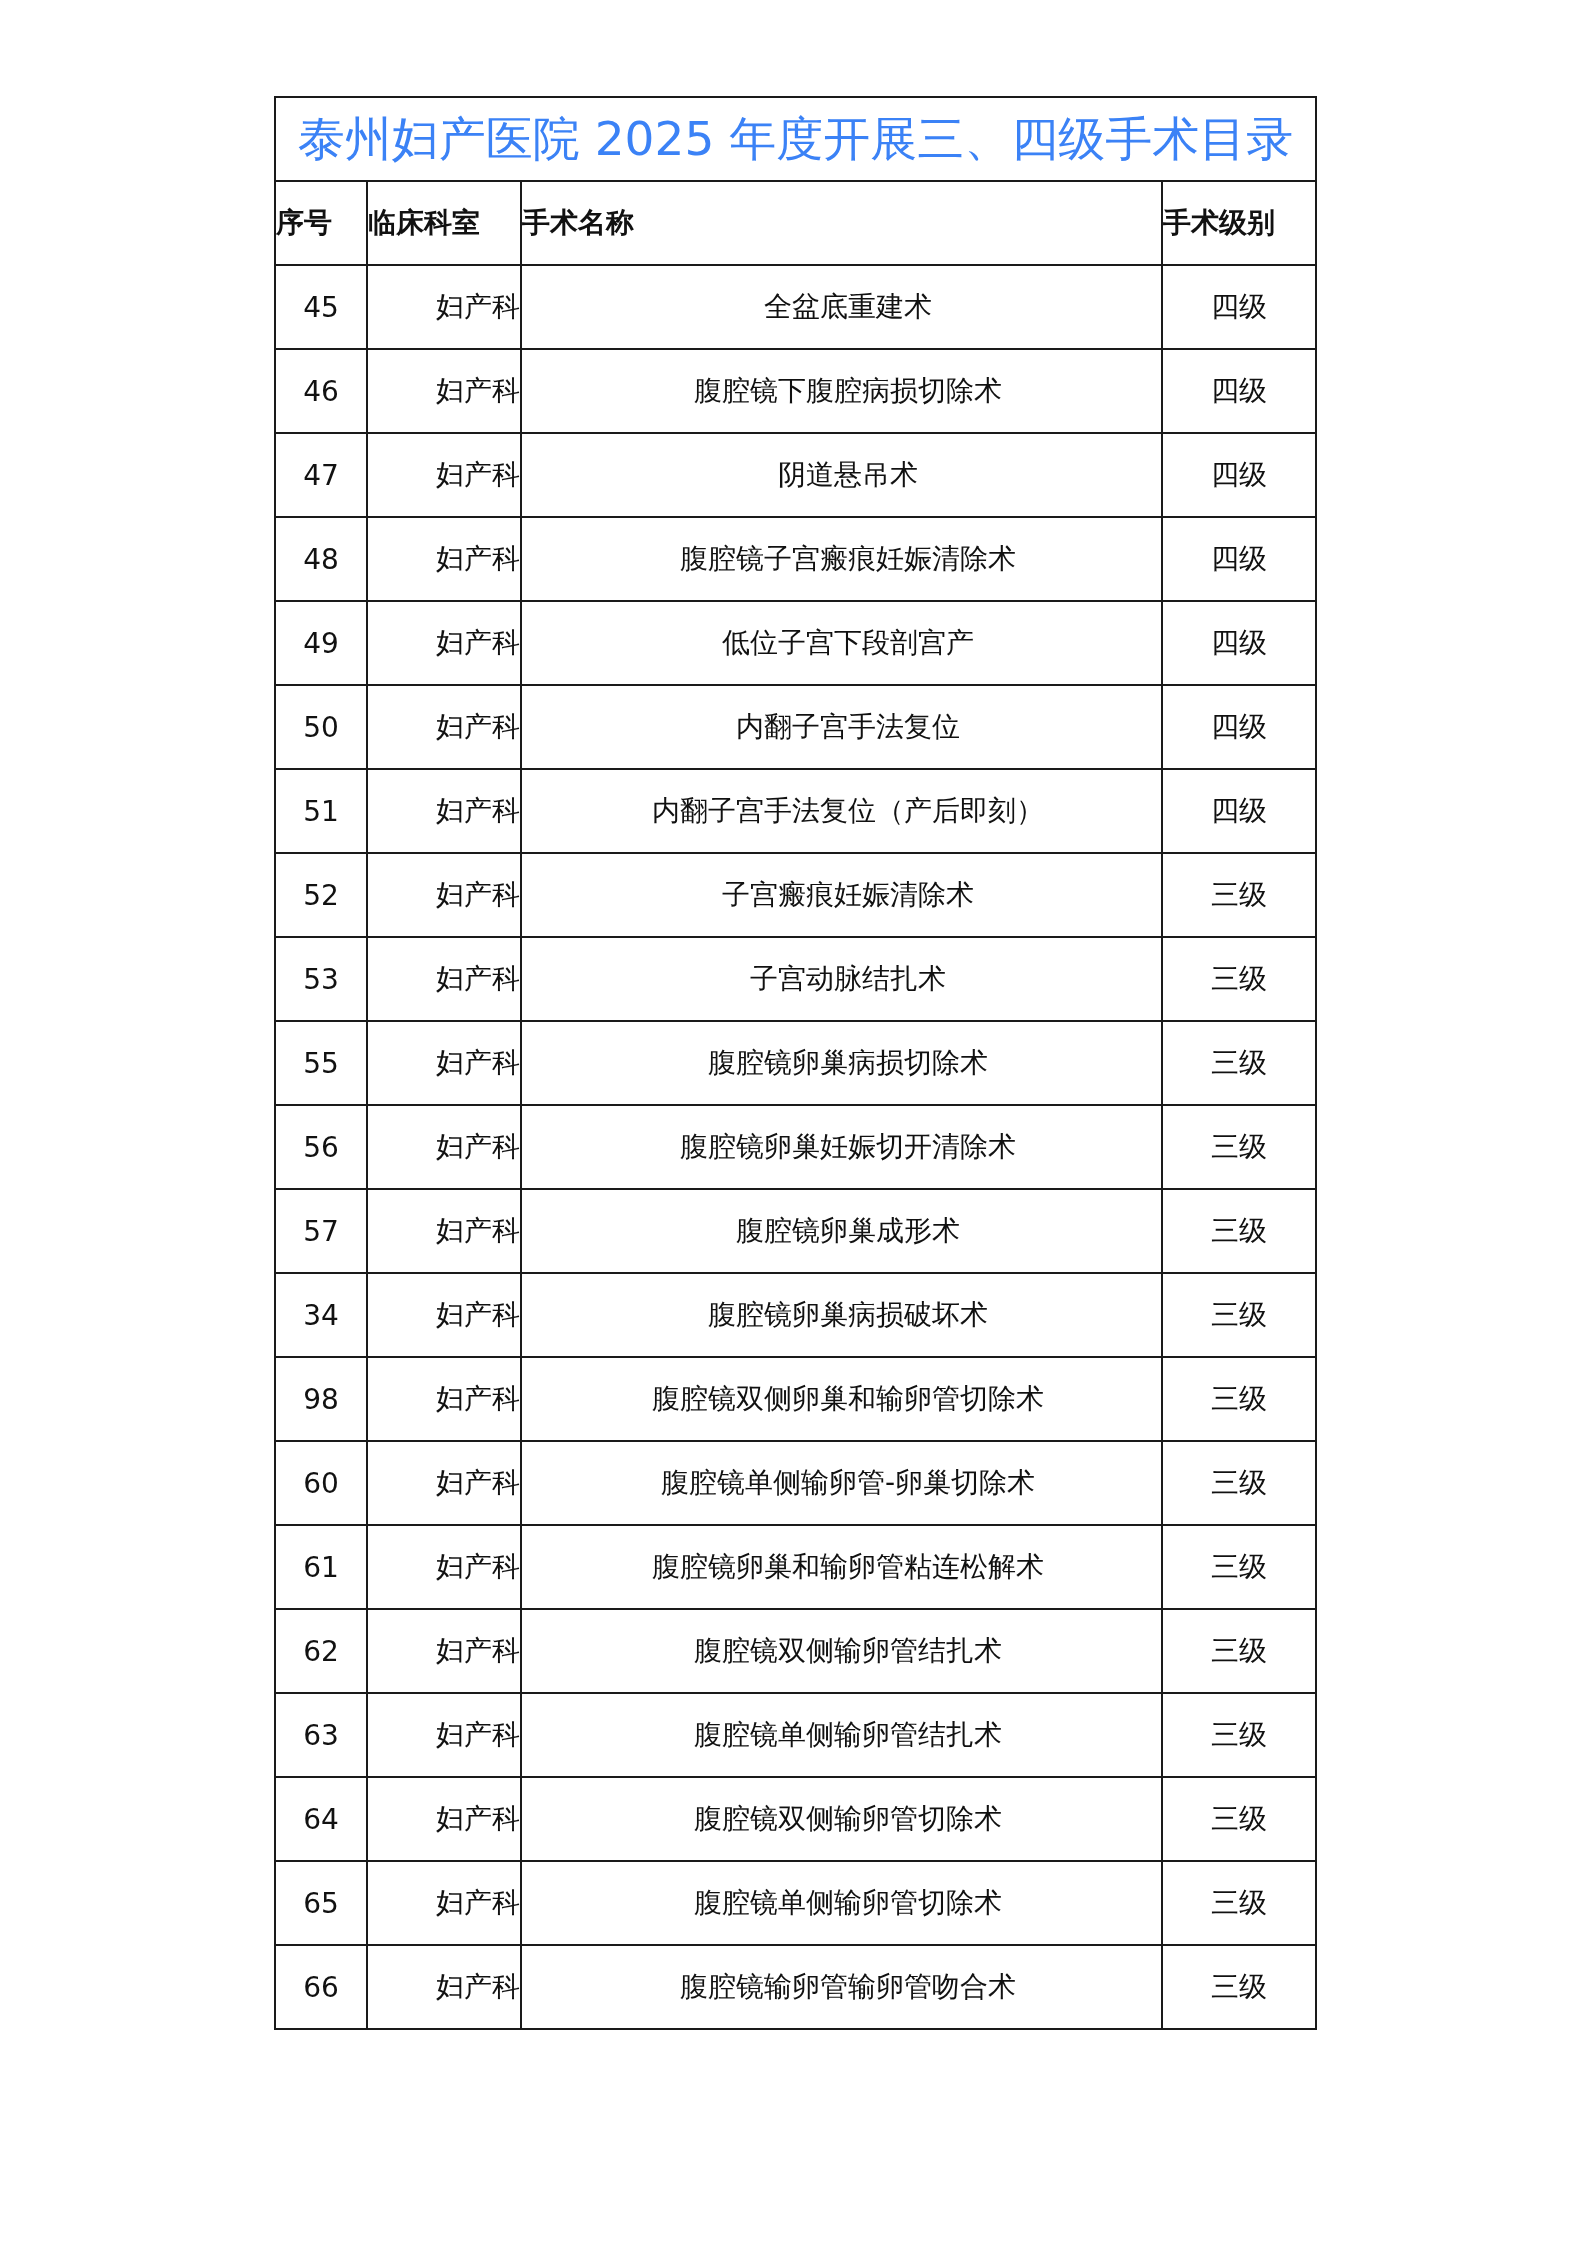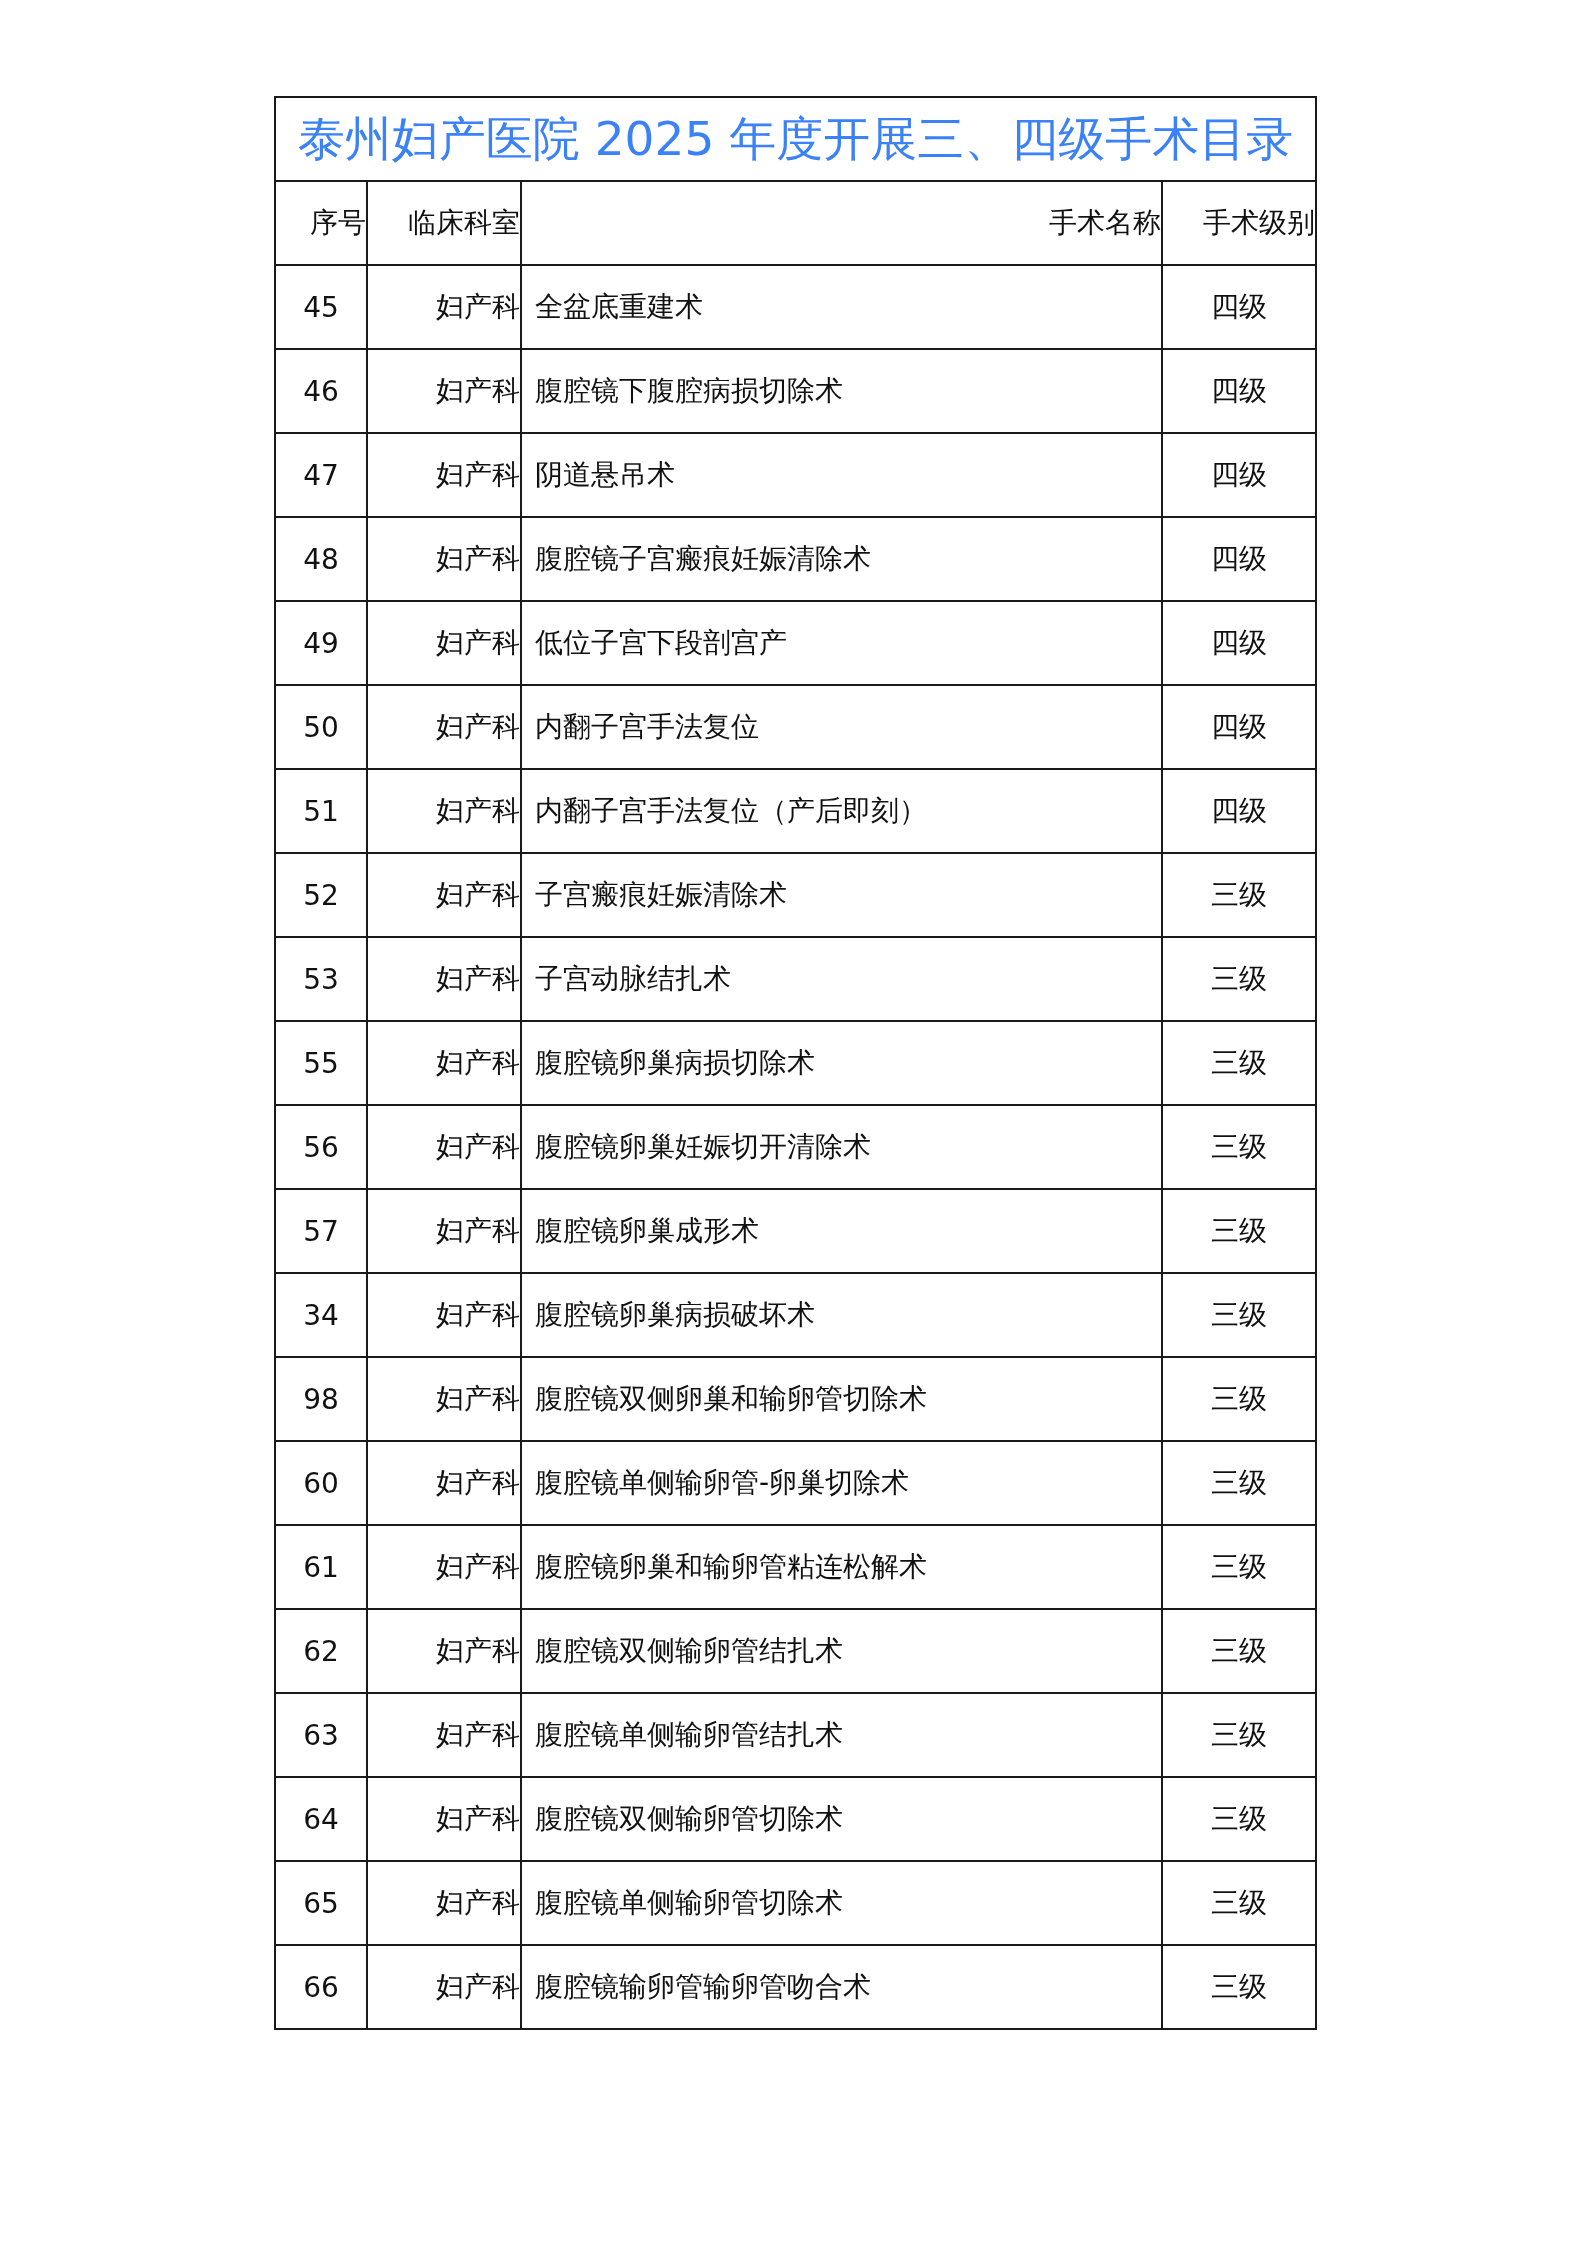--- a/index.html
+++ b/index.html
@@ -32,31 +32,32 @@
     .title-cell {
       height: 82px;
       text-align: center;
       font-size: 47px;
       letter-spacing: 0px;
       color: #3b82f6;
     }
     .header-row th {
       height: 82px;
       font-size: 28px;
-      text-align: right;
+      text-align: left;
       color: #111;
+      font-weight: bold;
     }
     .data-row td {
       height: 82px;
       font-size: 28px;
       color: #111;
     }
     .c-num { text-align: center; border-radius: 30px; }
     .c-dept { text-align: right; }
-    .c-name { text-align: left; padding-left: 13px !important; }
+    .c-name { text-align: center; padding-left: 13px !important; }
     .c-level { text-align: center; }
   </style>
 </head>
 <body>
 
 <table class="doc-table">
   <colgroup>
     <col style="width:92px">
     <col style="width:154px">
     <col style="width:641px">

